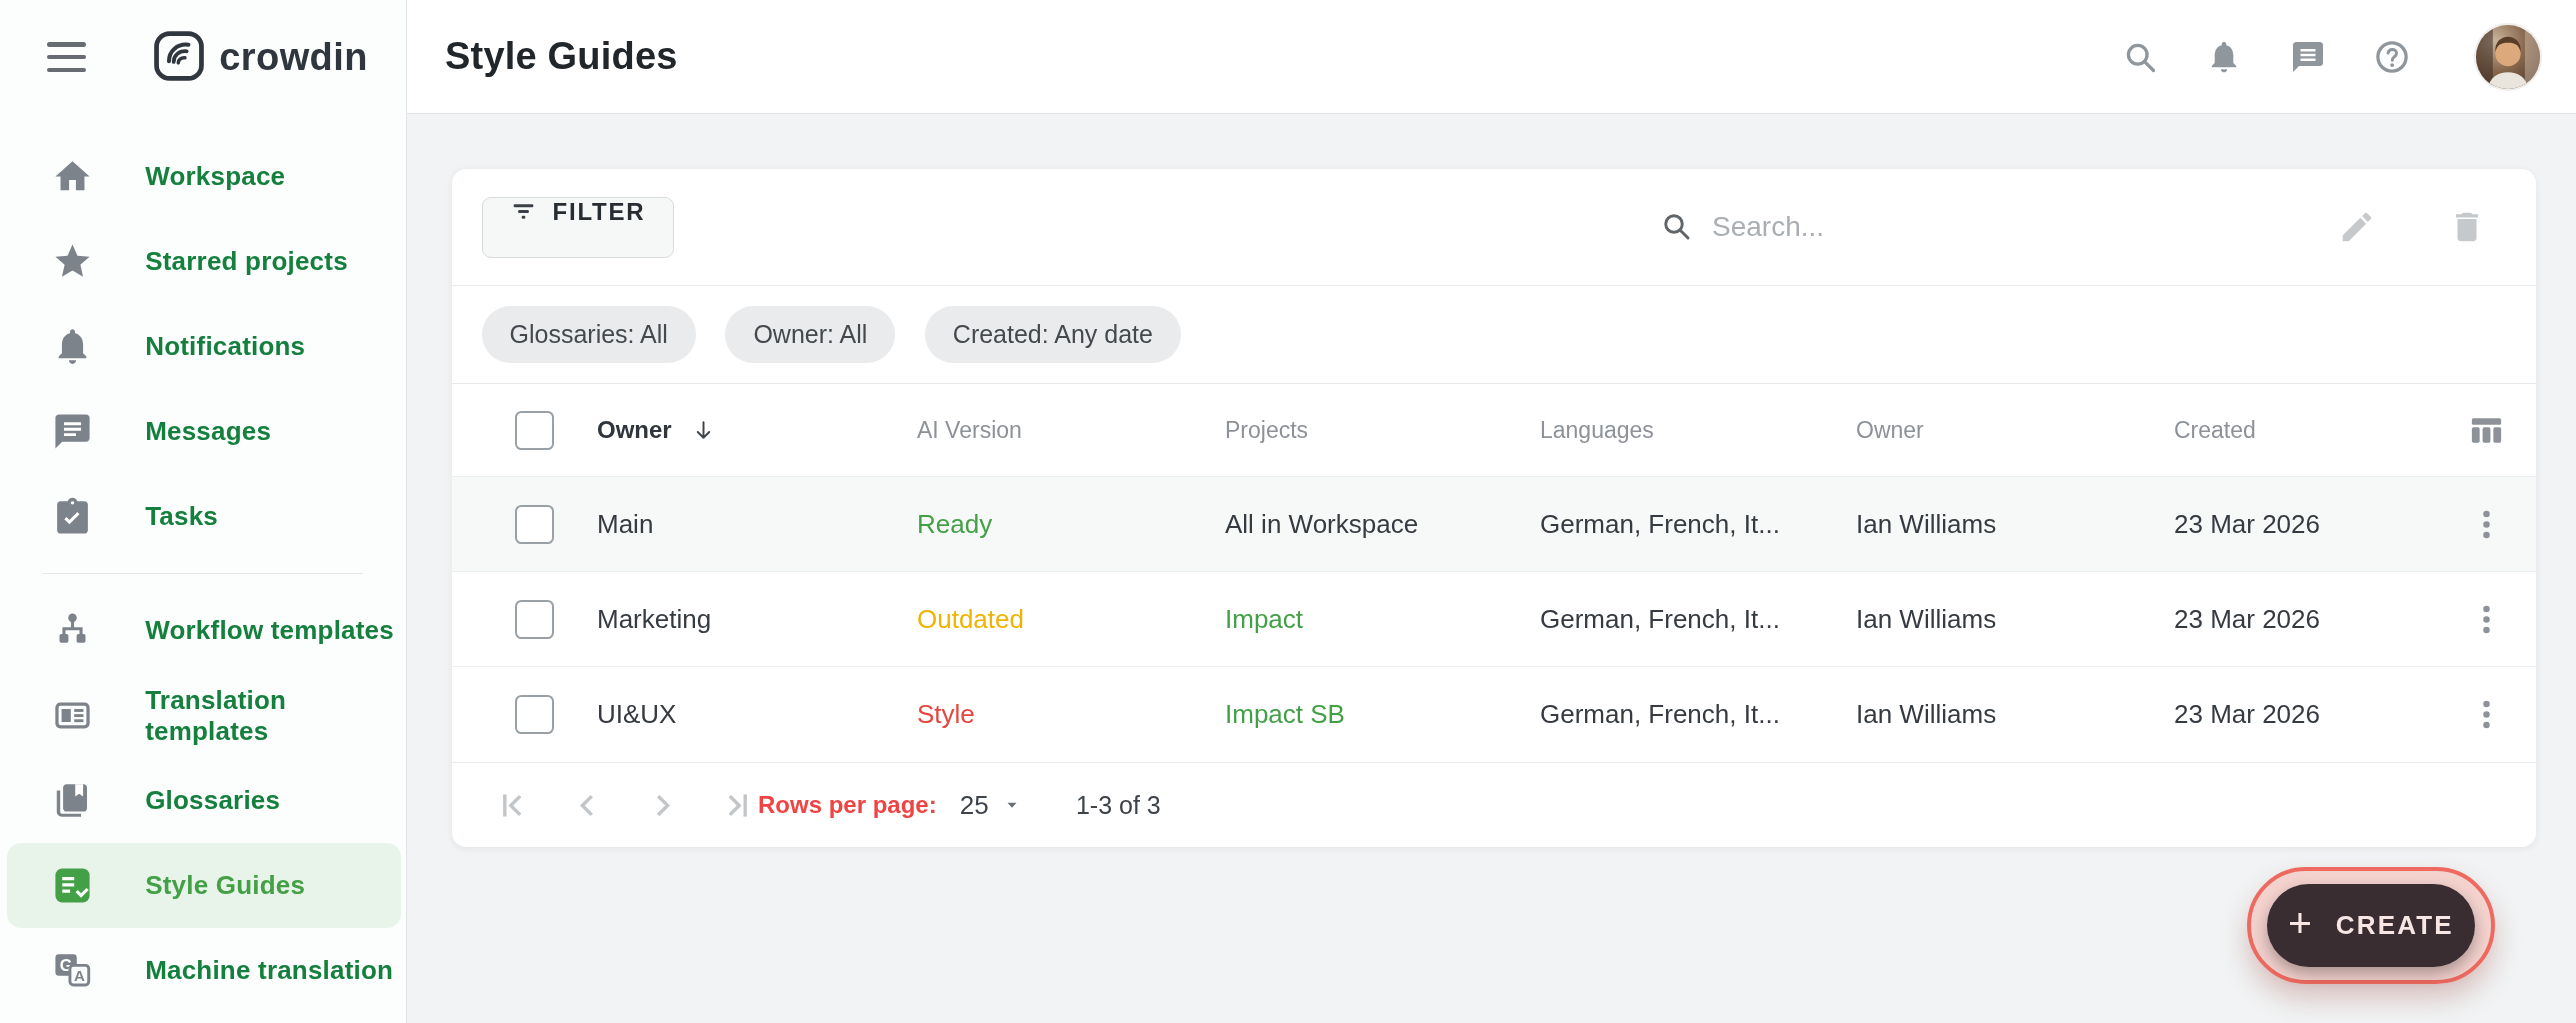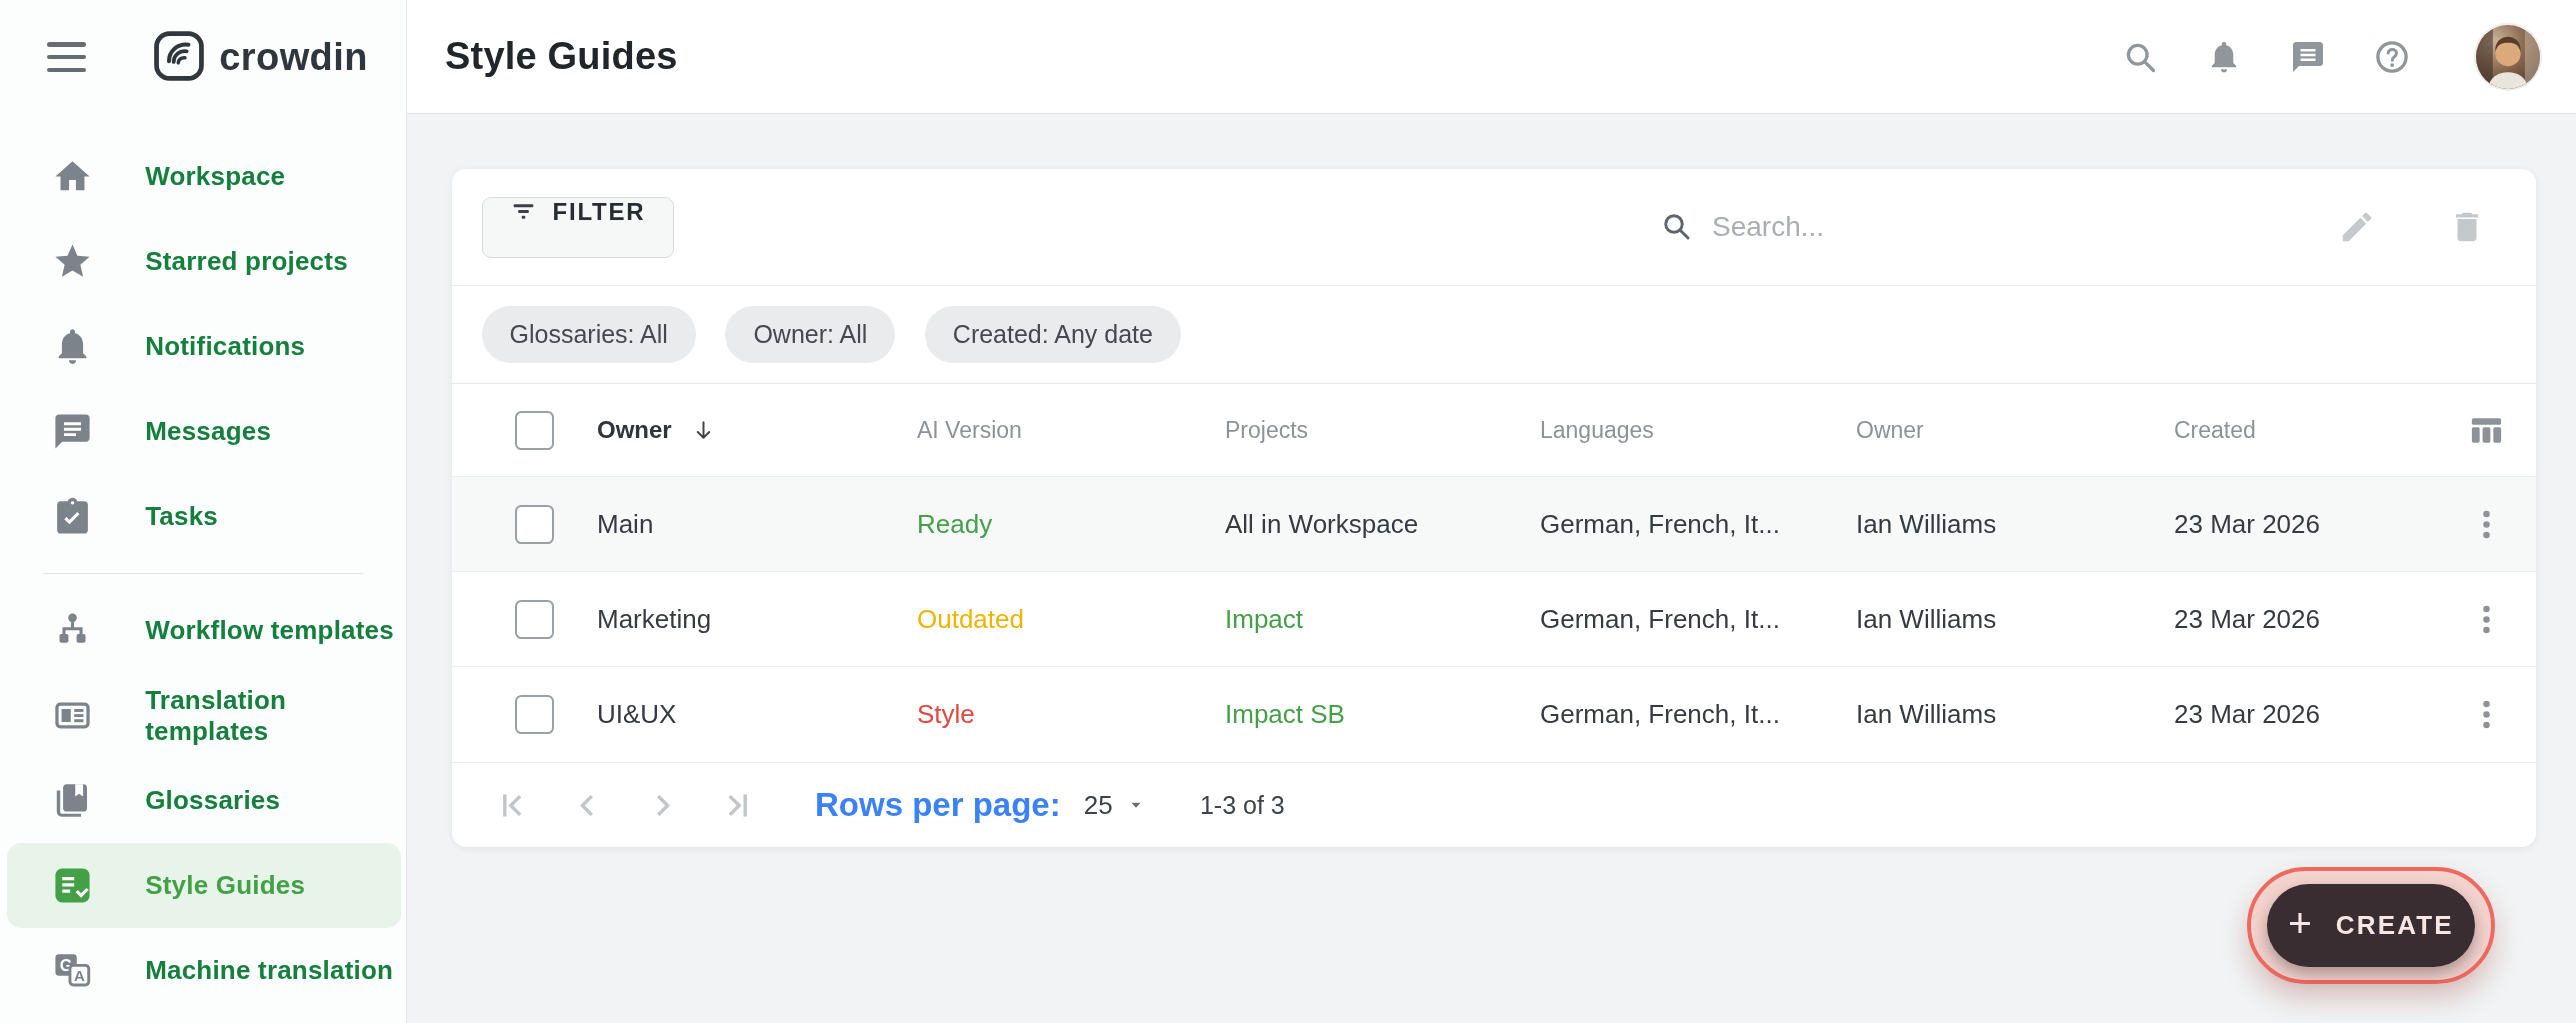--- a/index.html
+++ b/index.html
@@ -99,21 +99,21 @@
 
   .trow { height:95px; border-top:0.9px solid #eceeef; font-size:26px; color:#363b41; cursor:pointer; }
   .trow.hovered { background:#f7f8f8; }
   .kebab { width:39px; height:39px; color:#8d9298; background:none; border:none; cursor:pointer; justify-self:end; }
   .kebab svg { width:39px; height:39px; display:block; }
 
   .pagination { height:85px; border-top:0.9px solid #e8eaeb; display:flex; align-items:center; padding:0 40px; margin-top:auto; }
   .pg-btn { width:41px; height:41px; color:#c2c6c9; background:none; border:none; cursor:pointer; }
   .pg-btn svg { width:41px; height:41px; display:block; }
   .pg-btn + .pg-btn { margin-left:34px; }
-  .rpp-label { margin-left:57px; font-size:33px; font-weight:700; color:#3b82f6; }
+  .rpp-label { font-size:24px; font-weight:700; color:#ef4444; }
   .rpp-value { margin-left:23px; font-size:26px; color:#3d4349; display:flex; align-items:center; gap:14.3px; cursor:pointer; }
   .rpp-value svg { width:18px; height:18px; color:#6a7076; }
   .pg-range { margin-left:55px; font-size:25px; color:#3d4349; }
 
   
   .create-annotation {
     position:absolute; left:1840px; top:753px; width:248px; height:117px;
     border-radius:59px; border:4.5px solid #ee6a60; background:rgba(244,207,202,.92);
     box-shadow:0 14.3px 27px rgba(150,60,50,.28);
     display:flex; align-items:center; justify-content:center;

